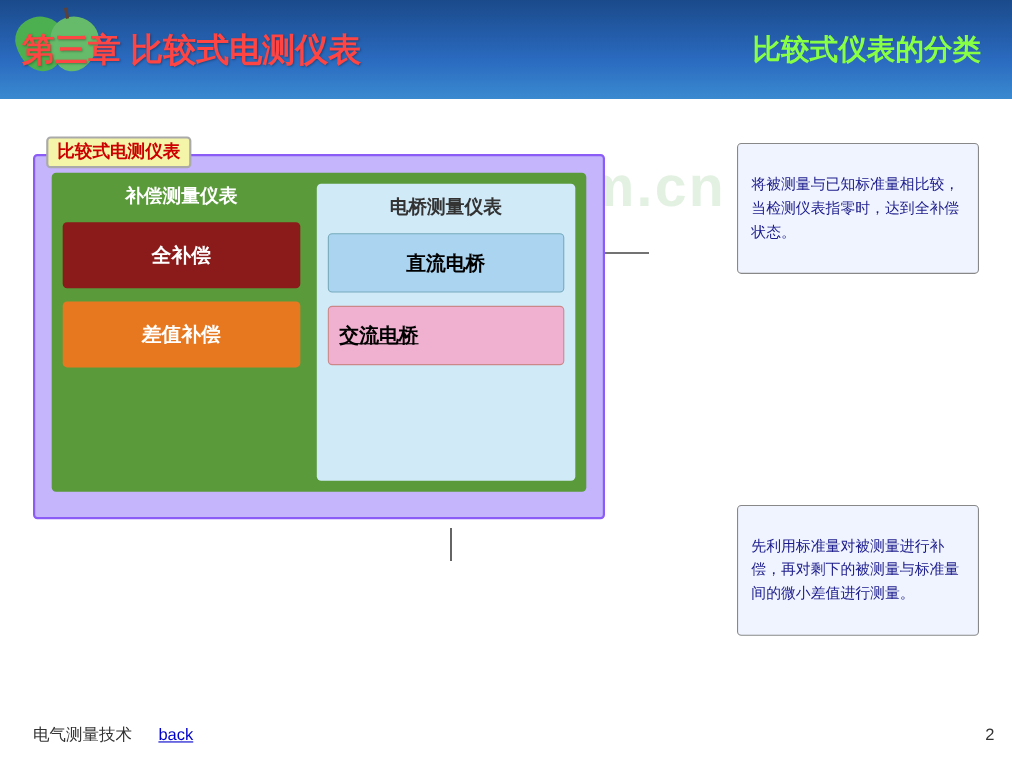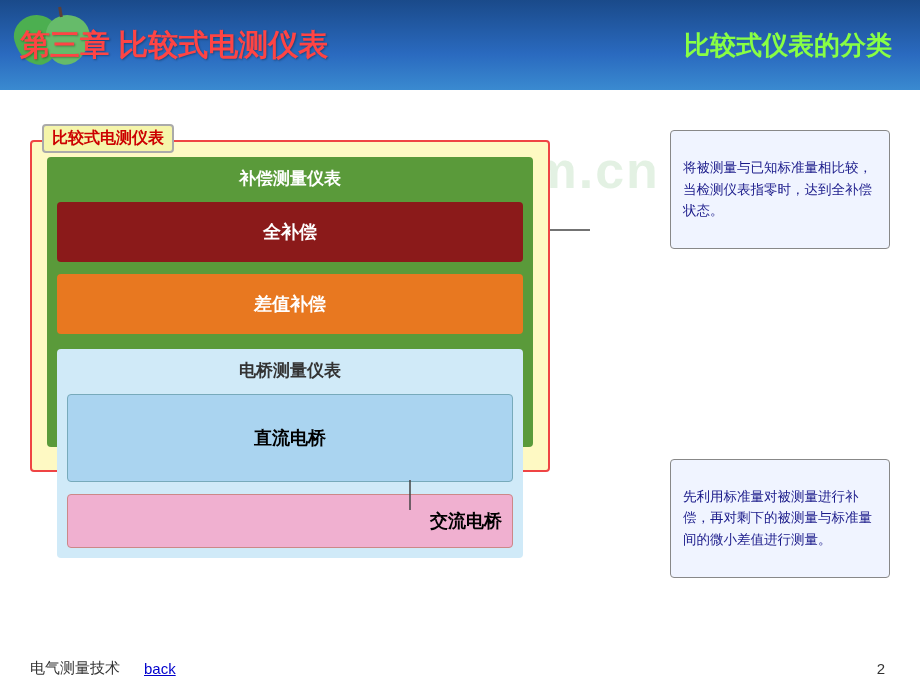--- a/index.html
+++ b/index.html
@@ -110,22 +110,22 @@
 
     
     .diagram-container {
       position: relative;
       flex: 1;
       min-width: 520px;
     }
 
     
     .outer-box {
-      border: 2px solid #ef4444;
-      background: #fef9c3;
+      border: 2px solid #8b5cf6;
+      background: #c4b5fd;
       border-radius: 4px;
       padding: 15px;
       position: relative;
       width: 520px;
       height: 332px;
       margin-top: 30px;
     }
 
     .outer-box-label {
       position: absolute;
@@ -142,21 +142,20 @@
 
     
     .inner-box {
       background: #5a9a3a;
       border-radius: 4px;
       padding: 10px;
       width: 100%;
       height: 290px;
       display: flex;
       gap: 15px;
-      flex-direction: column;
     }
 
     
     .col-left {
       flex: 1;
       display: flex;
       flex-direction: column;
     }
     .col-left-title {
       color: #fff;
@@ -200,34 +199,35 @@
       text-align: center;
       margin-bottom: 12px;
       font-weight: bold;
     }
     .btn-blue-light {
       background: #aad4f0;
       color: #000;
       font-size: 18px;
       font-weight: bold;
       text-align: center;
-      padding: 31px 10px;
+      padding: 14px 10px;
       border-radius: 4px;
       margin-bottom: 12px;
       border: 1px solid #7ab;
     }
     .btn-pink {
       background: #f0b0d0;
       color: #000;
       font-size: 18px;
       font-weight: bold;
-      text-align: right;
+      text-align: left;
       padding: 14px 10px;
       border-radius: 4px;
       border: 1px solid #c88;
+      text-decoration: underline;
     }
 
     
     .callouts {
       display: flex;
       flex-direction: column;
       gap: 0;
       position: relative;
       width: 220px;
     }
@@ -258,21 +258,21 @@
       height: 100%;
       pointer-events: none;
       z-index: 5;
     }
 
     
     .footer {
       position: absolute;
       bottom: 12px;
       left: 30px;
-      right: 35px;
+      right: 16px;
       display: flex;
       align-items: center;
       justify-content: space-between;
     }
     .footer-left {
       font-size: 15px;
       color: #333;
     }
     .footer-back {
       font-size: 15px;

